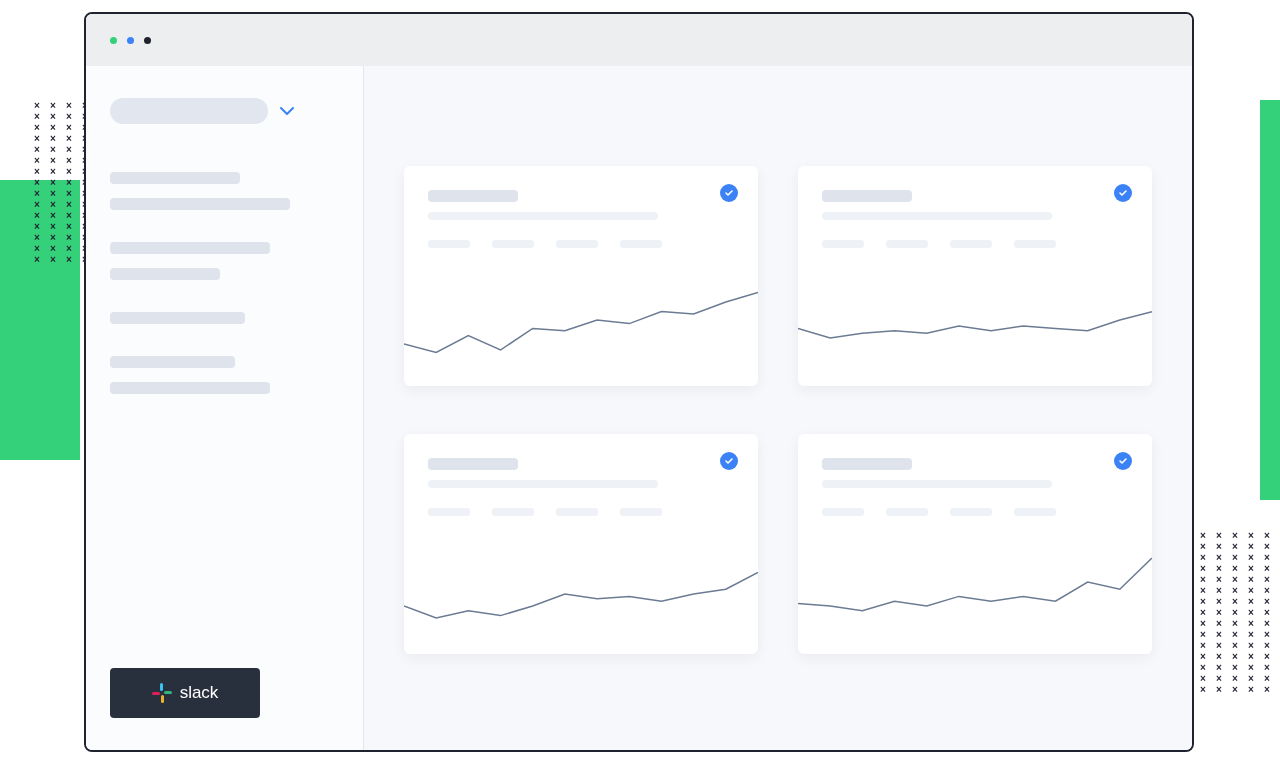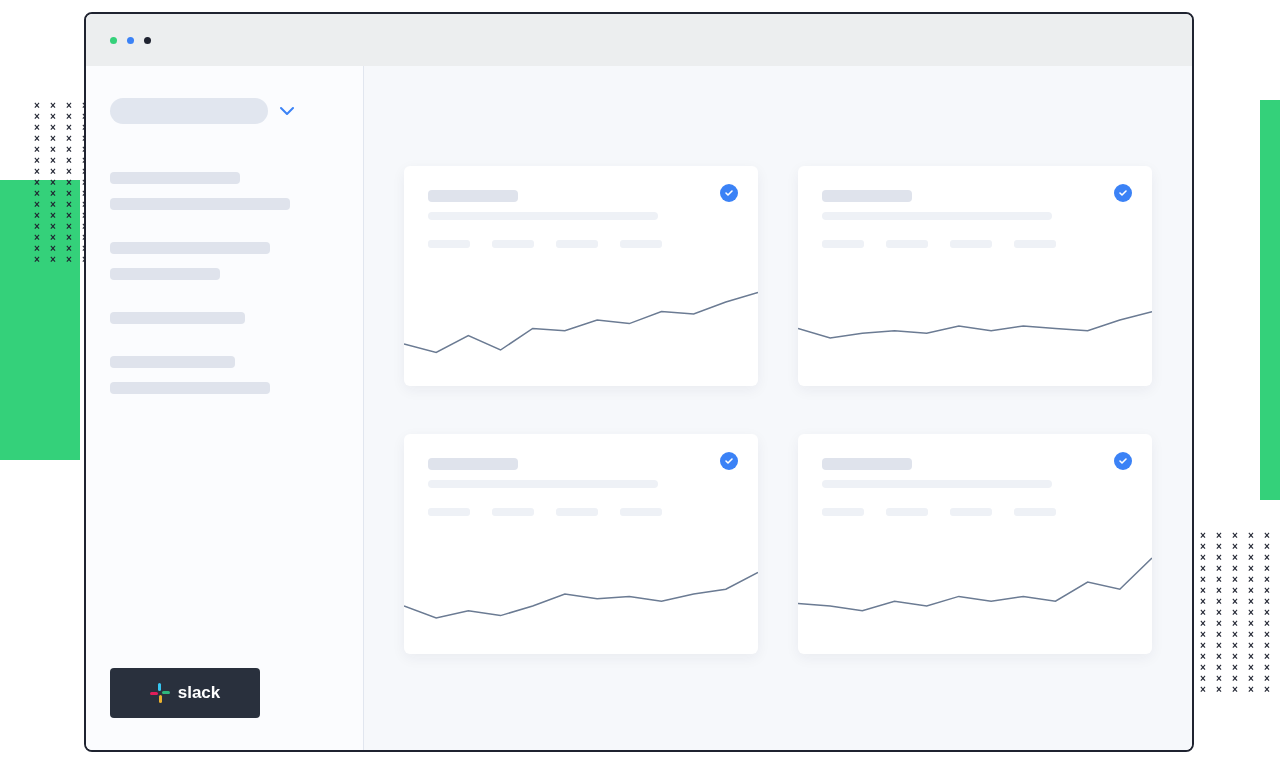--- a/index.html
+++ b/index.html
@@ -134,21 +134,21 @@
     color: #fff;
     border: none;
     border-radius: 4px;
     width: 150px;
     height: 50px;
     display: flex;
     align-items: center;
     justify-content: center;
     gap: 8px;
     font-size: 17px;
-    font-weight: 700;
+    font-weight: 400;
     cursor: pointer;
   }
   .slack-logo { width: 20px; height: 20px; }
 
   .main {
     flex: 1;
     background: #f6f8fb;
     padding: 100px 40px 40px 40px;
     overflow: auto;
   }

